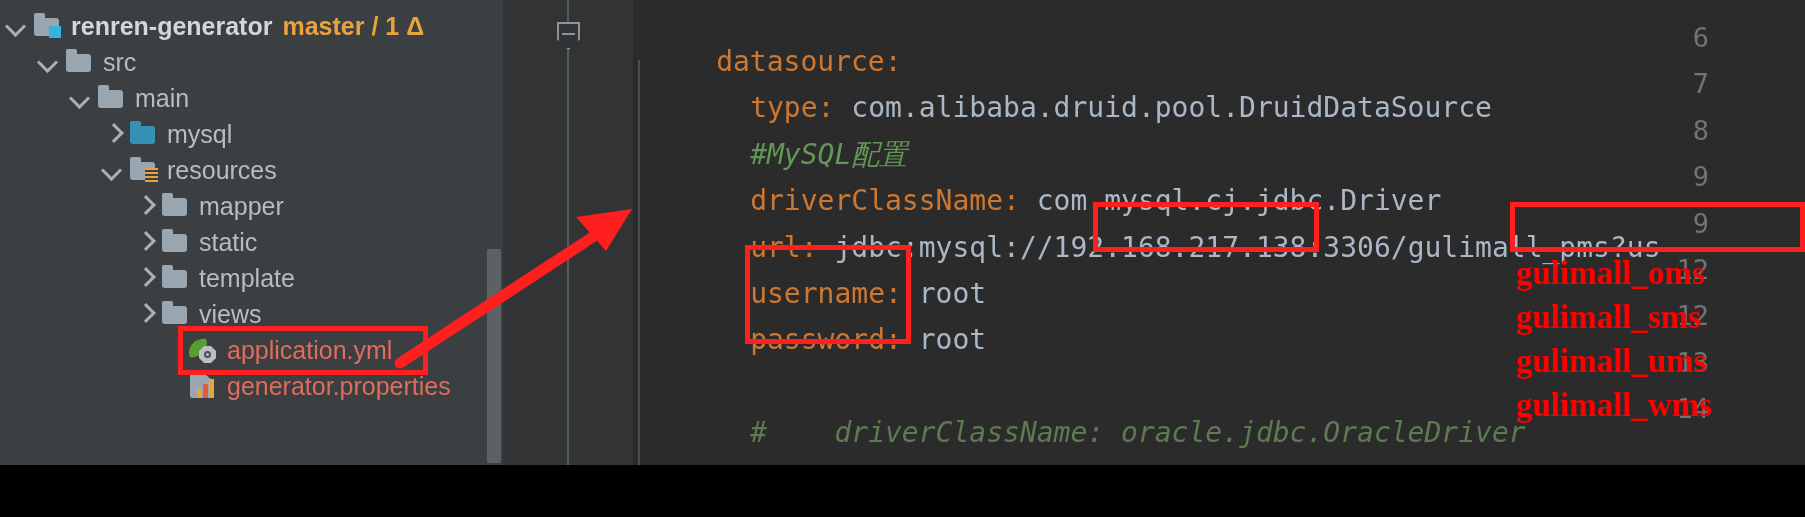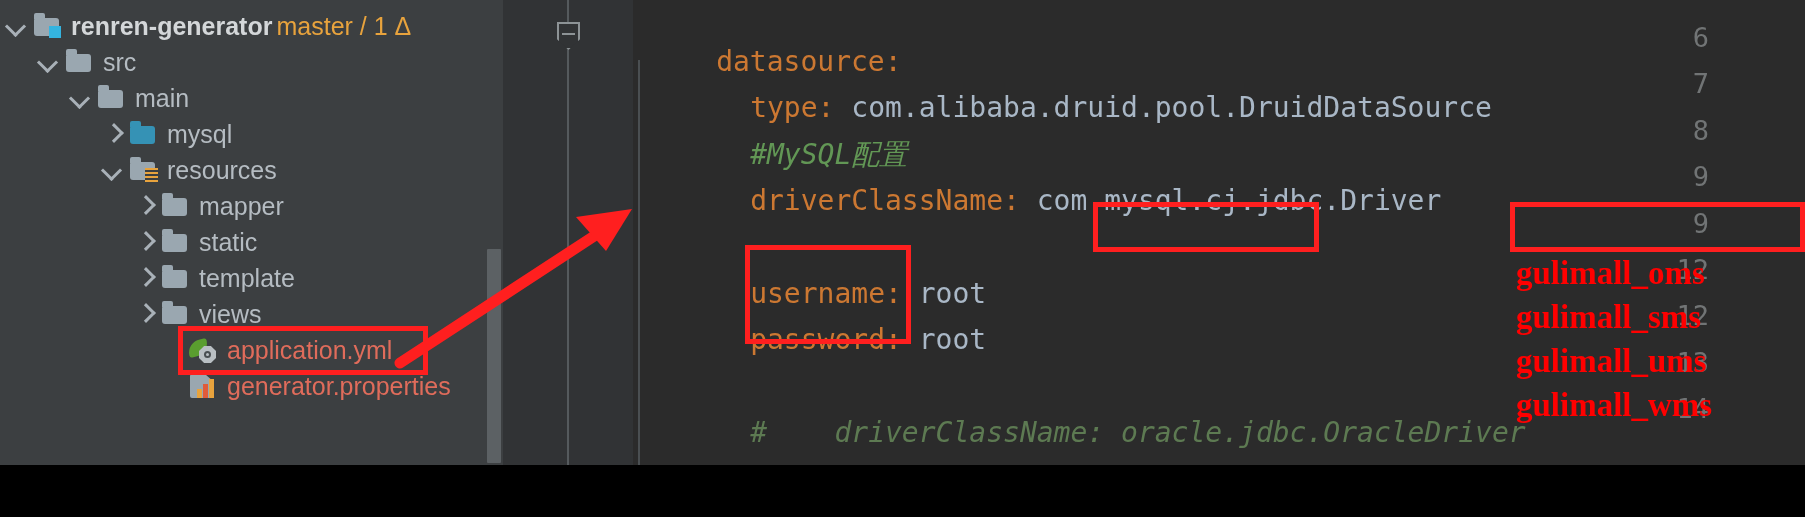--- a/index.html
+++ b/index.html
@@ -152,21 +152,21 @@
     bottom: 2px;
     width: 5px;
   }
   .props-icon .b1 { left: 9px;  height: 9px;  background: #e8a33d; }
   .props-icon .b2 { left: 15px; height: 14px; background: #e05b3a; }
   .props-icon .b3 { left: 21px; height: 19px; background: #e8a33d; }
 
   .lbl { line-height: 1; }
   .lbl.bold { font-weight: bold; color: #d4d7d9; }
   .lbl.dim { color: #b5bcc2; }
-  .lbl.branch { color: #e8a33d; font-weight: normal; margin-left: 4px; }
+  .lbl.branch { color: #e8a33d; font-weight: bold; margin-left: 10px; }
   .lbl.redfile { color: #e06c5b; }
 
   
   #tree-scrollbar {
     position: absolute;
     left: 487px; top: 249px;
     width: 14px; height: 214px;
     background: #5c6164;
     border-radius: 1px;
   }
@@ -407,20 +407,23 @@
     </div>
 
     <div class="code-line" style="top:113px; left:146px;">
       <span class="cmt">#MySQL配置</span>
     </div>
 
     <div class="code-line" style="top:159px; left:146px;">
       <span class="k">driverClassName:</span><span class="v"> </span><span class="v">com.mysql.cj.jdbc.Driver</span>
     </div>
 
+    <div class="code-line" style="top:206px; left:146px;">
+      <span class="k">url:</span><span class="v"> </span><span class="v">jdbc:mysql://</span><span class="v">192.168.217.138</span><span class="v">:3306/</span><span class="v">gulimall_pms?us</span>
+    </div>
 
     <div class="code-line" style="top:252px; left:146px;">
       <span class="k">username:</span><span class="v"> </span><span class="v">root</span>
     </div>
 
     <div class="code-line" style="top:298px; left:146px;">
       <span class="k">password:</span><span class="v"> </span><span class="v">root</span>
     </div>
 
 

